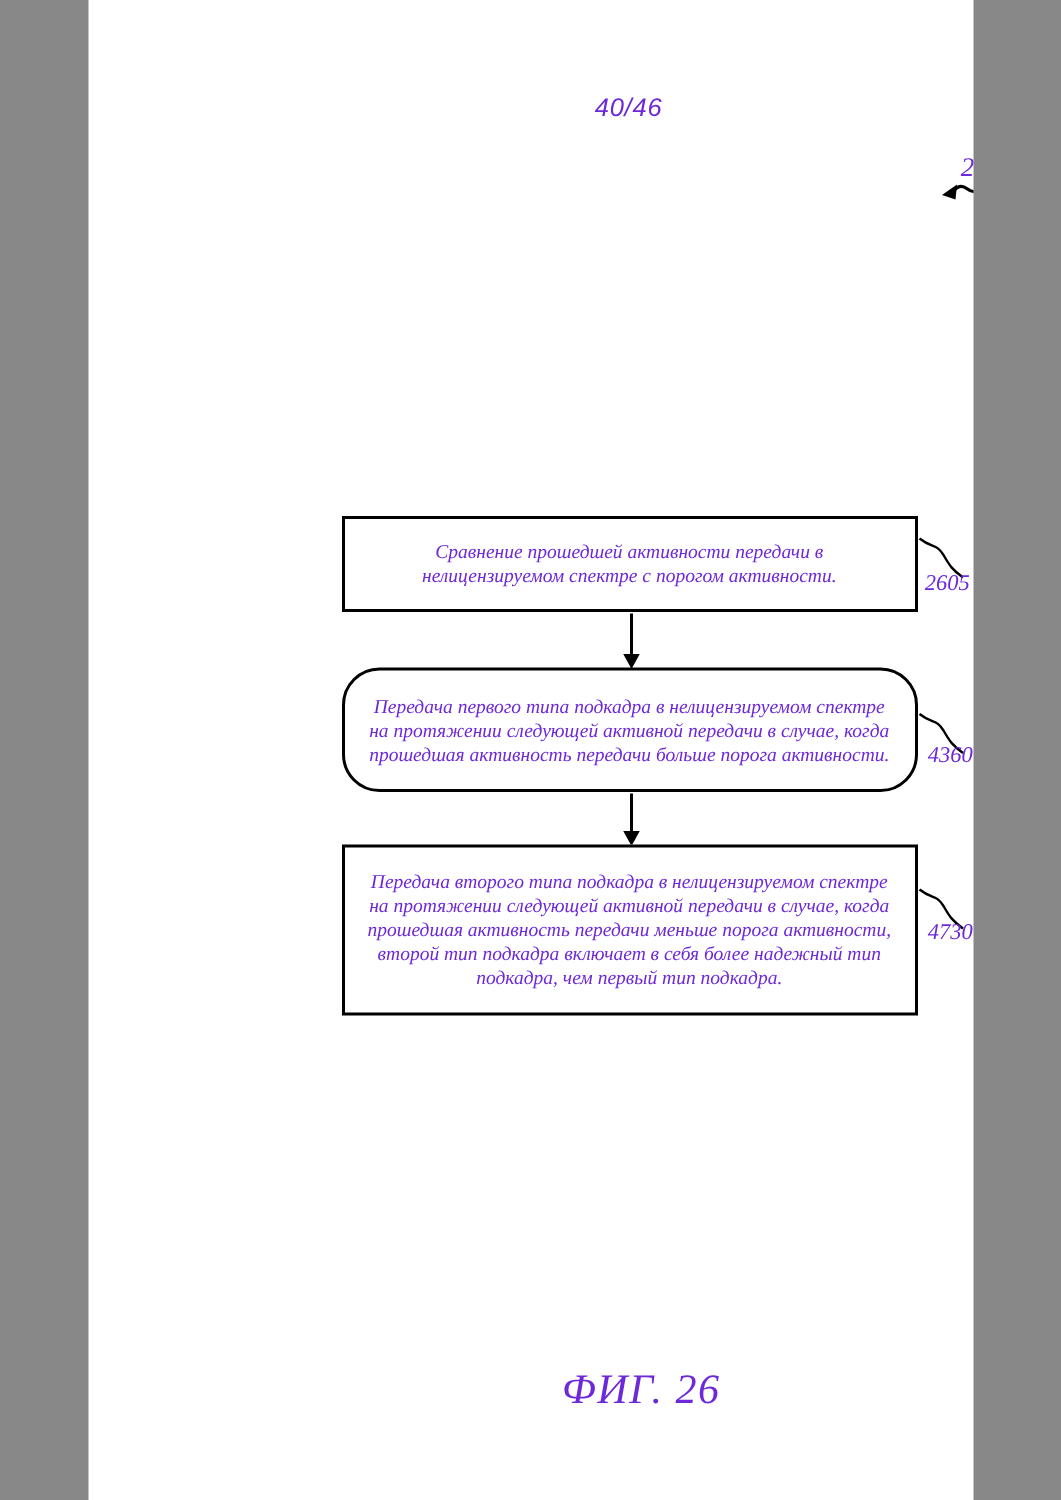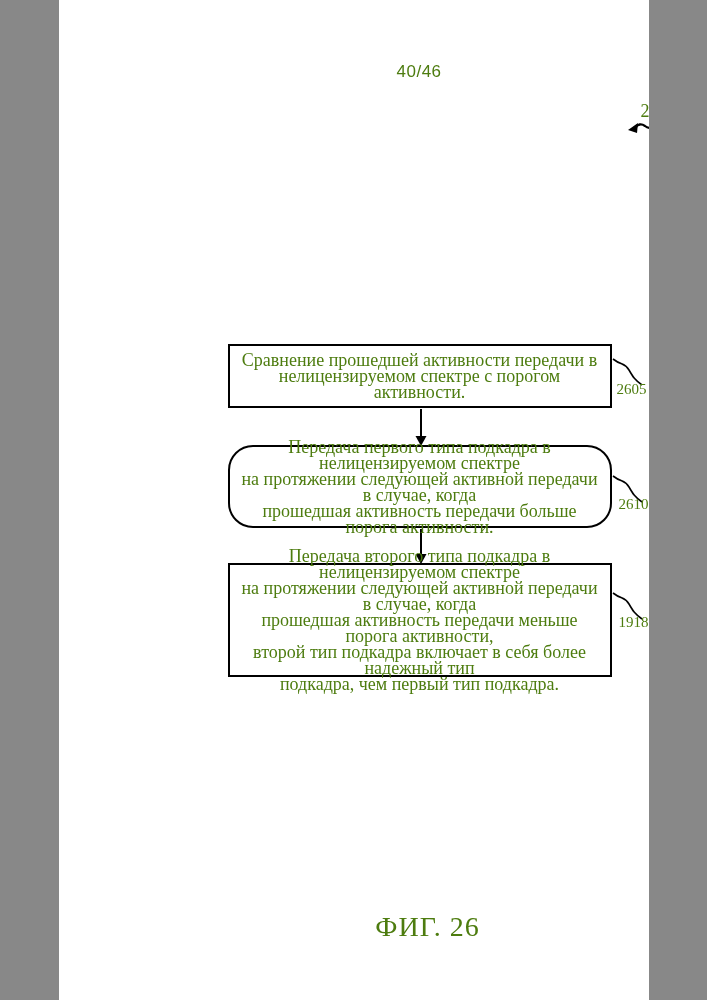--- a/index.html
+++ b/index.html
@@ -1,19 +1,19 @@
 <!DOCTYPE html>
 <html><head>
 <meta charset="utf-8">
 <style>
   html,body { margin:0; padding:0; background:#888; }
   .sheet {
     position:relative; width:590px; height:1000px;
     margin:0 auto; background:#ffffff; overflow:hidden;
-    font-family:"Liberation Serif", serif; color:#4d7c0f;
+    font-family:"Liberation Serif", serif; color:#6d28d9;font-style:italic;
   }
   .sheet-number {
     position:absolute; left:338px; top:62px;
     font-family:"Liberation Sans", sans-serif;
     font-size:17px; letter-spacing:0.5px;
   }
   .diagram-ref {
     position:absolute; left:582px; top:101px;
     font-size:18px;
   }
@@ -25,21 +25,21 @@
     position:absolute; left:169px; width:384px;
     border:2px solid #000; box-sizing:border-box;
     display:flex; align-items:center; justify-content:center;
     background:#fff;
   }
   .flow-box.b1 { top:344px; height:64px; }
   .flow-box.b2 { top:445px; height:83px;border-radius:25px; }
   .flow-box.b3 { top:563px; height:114px;justify-content:center; }
   .step-text {
     width:100%; padding:0 11px;
-    font-size:18px; line-height:16px;
+    font-size:13px; line-height:16px;
     text-align:center; white-space:pre-line;
   }
   .ref-label {
     position:absolute; font-size:15px;
   }
   .ref-2605 { left:558px; top:381px;text-align:right; }
   .ref-2610 { left:560px; top:496px; }
   .ref-2615 { left:560px; top:614px; }
   .figure-caption {
     position:absolute; left:169px; top:895px; width:400px;
@@ -90,18 +90,18 @@
 
   <div class="flow-box b3">
     <div class="step-text">Передача второго типа подкадра в нелицензируемом спектре
 на протяжении следующей активной передачи в случае, когда
 прошедшая активность передачи меньше порога активности,
 второй тип подкадра включает в себя более надежный тип
 подкадра, чем первый тип подкадра.</div>
   </div>
 
   <div class="ref-label ref-2605">2605</div>
-  <div class="ref-label ref-2610">2610</div>
-  <div class="ref-label ref-2615">1918</div>
+  <div class="ref-label ref-2610">4360</div>
+  <div class="ref-label ref-2615">4730</div>
 
   <div class="figure-caption">ФИГ. 26</div>
 
 </div>
 
 </body></html>

